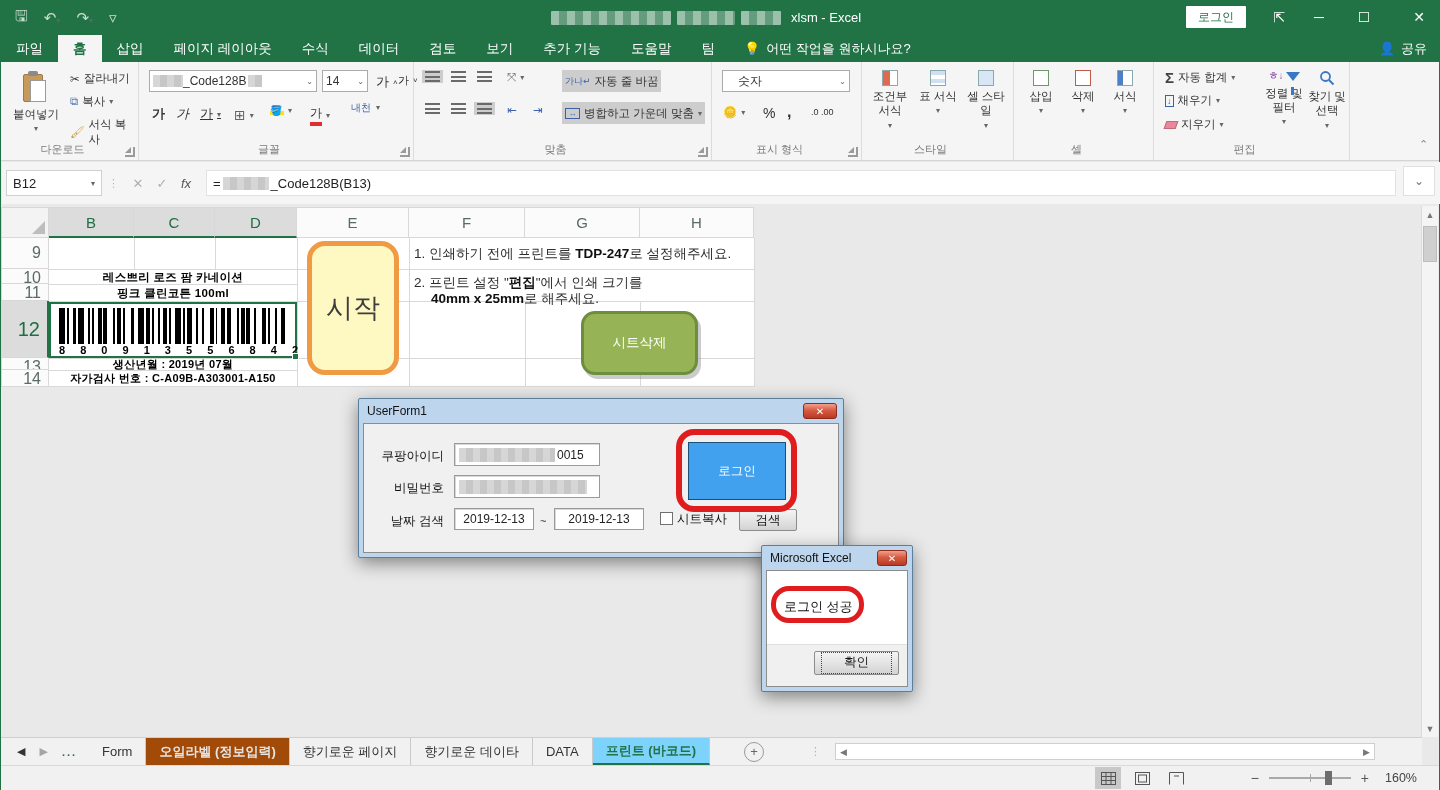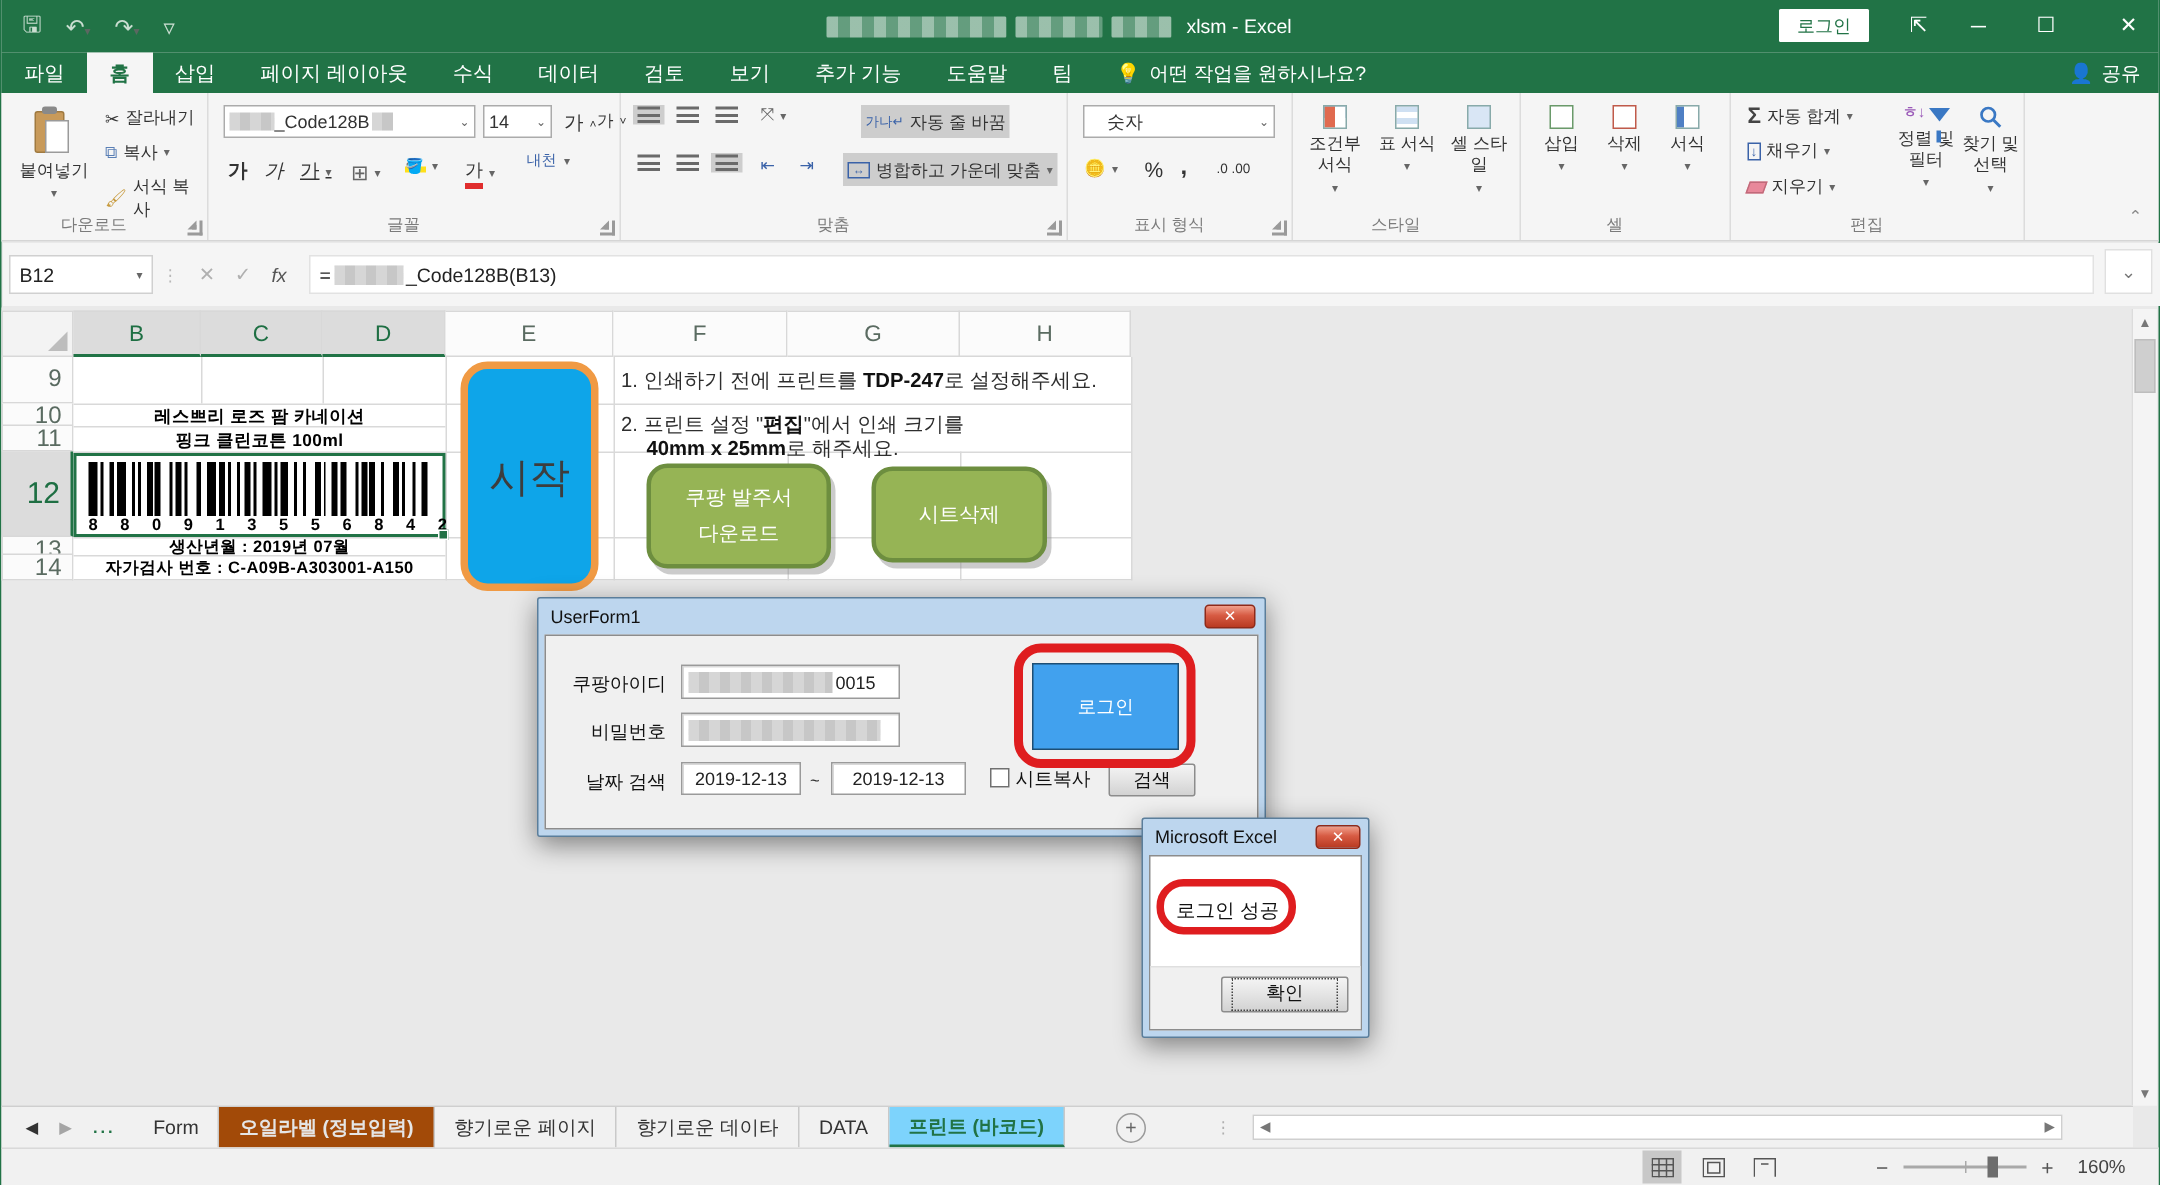--- a/index.html
+++ b/index.html
@@ -71,21 +71,21 @@
   .rowhead.sel { background:#dcdcdc; color:#1e6f43; border-right:2px solid #217346; font-size:20px; }
   .sheet-white { position:absolute; left:48px; top:33px; width:705px; height:149px; background:#fff; }
   .gl { position:absolute; background:#d9d9d9; }
   .cell-text { position:absolute; display:flex; align-items:center; justify-content:center; color:#000; }
   .lbl { font-weight:bold; font-size:11.5px; letter-spacing:.3px; }
   .selbox { position:absolute; border:2px solid #217346; }
   .handle { position:absolute; right:-4px; bottom:-4px; width:7px; height:7px; background:#217346; border:1px solid #fff; }
   .barcode { position:absolute; display:flex; align-items:stretch; }
   .barcode i { display:block; }
   .bdigits { position:absolute; text-align:center; font-size:11px; font-weight:bold; letter-spacing:6px; color:#000; white-space:nowrap; }
-  .startbtn { position:absolute; left:306px; top:36px; width:92px; height:153px; background:#0ea5e9; border:5px solid #f09a44; border-radius:18px; display:flex; align-items:center; justify-content:center; font-size:27px; color:#3d3d3d; cursor:pointer; }
+  .startbtn { position:absolute; left:306px; top:36px; width:92px; height:134px; background:#fef9c3; border:5px solid #f09a44; border-radius:18px; display:flex; align-items:center; justify-content:center; font-size:27px; color:#3d3d3d; cursor:pointer; }
   .inst { position:absolute; font-size:13.5px; color:#2e2e2e; white-space:nowrap; }
   .inst b { color:#111; }
   .greenbtn { position:absolute; background:#96b455; border:3px solid #6d8e3f; border-radius:14px; color:#fff; font-size:13.5px; display:flex; flex-direction:column; align-items:center; justify-content:center; gap:6px; cursor:pointer; box-shadow:3px 4px 0 rgba(140,140,140,.45); text-align:center; }
 
   
   .aero { position:absolute; background:#bdd6ee; border:1px solid #5b7e9b; border-radius:2px; box-shadow:0 5px 18px rgba(0,0,0,.45); }
   .aero-title { position:absolute; left:8px; top:5px; font-size:12px; color:#111; }
   .aero-x { position:absolute; top:4px; width:34px; height:16px; background:linear-gradient(#f0a08c,#d75b43 45%,#b93a22); border:1px solid #8e2a1a; border-radius:3px; color:#fff; font-size:10px; font-weight:bold; display:flex; align-items:center; justify-content:center; cursor:pointer; }
   .aero-client { position:absolute; background:#f0f0f0; border:1px solid #8c8c8c; }
   .uf-label { position:absolute; font-size:12.5px; color:#111; text-align:right; width:70px; }
@@ -298,21 +298,21 @@
             <i></i>
             <i></i>
           </span>
         </div>
       <div class="smallbtn" style="position:absolute;left:90px;top:40px;">
           <span style="color:#3a62a8;">⇤</span>
         </div>
       <div class="smallbtn" style="position:absolute;left:116px;top:40px;">
           <span style="color:#3a62a8;">⇥</span>
         </div>
-      <div class="smallbtn pressed" style="position:absolute;left:148px;top:8px;height:22px;margin-left:12px;">
+      <div class="smallbtn pressed" style="position:absolute;left:148px;top:8px;height:22px;">
         <span style="font-size:9px;color:#3a62a8;">가나↵</span>
         <span>자동 줄 바꿈</span>
       </div>
       <div class="smallbtn pressed" style="position:absolute;left:148px;top:40px;height:22px;">
         <span style="display:inline-block;width:15px;height:11px;border:1px solid #3a62a8;font-size:8px;line-height:10px;text-align:center;color:#3a62a8;">↔</span>
         <span>병합하고 가운데 맞춤</span>
           <span class="dd">▾</span>
       </div>
       <div class="glabel">맞춤</div>
       <div class="launcher"></div>
@@ -553,24 +553,20 @@
     <div class="inst" style="left:413px;top:40px;">
       <span>1. 인쇄하기 전에 프린트를 </span><b>TDP-247</b><span>로 설정해주세요.</span>
     </div>
     <div class="inst" style="left:413px;top:69px;">
       <span>2. 프린트 설정 "</span><b>편집</b><span>"에서 인쇄 크기를</span>
     </div>
     <div class="inst" style="left:430px;top:85px;">
       <b>40mm x 25mm</b><span>로 해주세요.</span>
     </div>
 
-    <div class="greenbtn" style="left:430px;top:104px;width:123px;height:70px;">
-      <span>쿠팡 발주서</span>
-      <span>다운로드</span>
-    </div>
     <div class="greenbtn" style="left:580px;top:106px;width:117px;height:64px;">
       <span>시트삭제</span>
     </div>
   </div>
 
   <div class="aero" style="left:357px;top:398px;width:486px;height:160px;z-index:20;">
     <span class="aero-title">UserForm1</span>
     <div class="aero-x" style="right:6px;">✕</div>
     <div class="aero-client" style="left:4px;top:24px;right:4px;bottom:4px;"></div>
 

